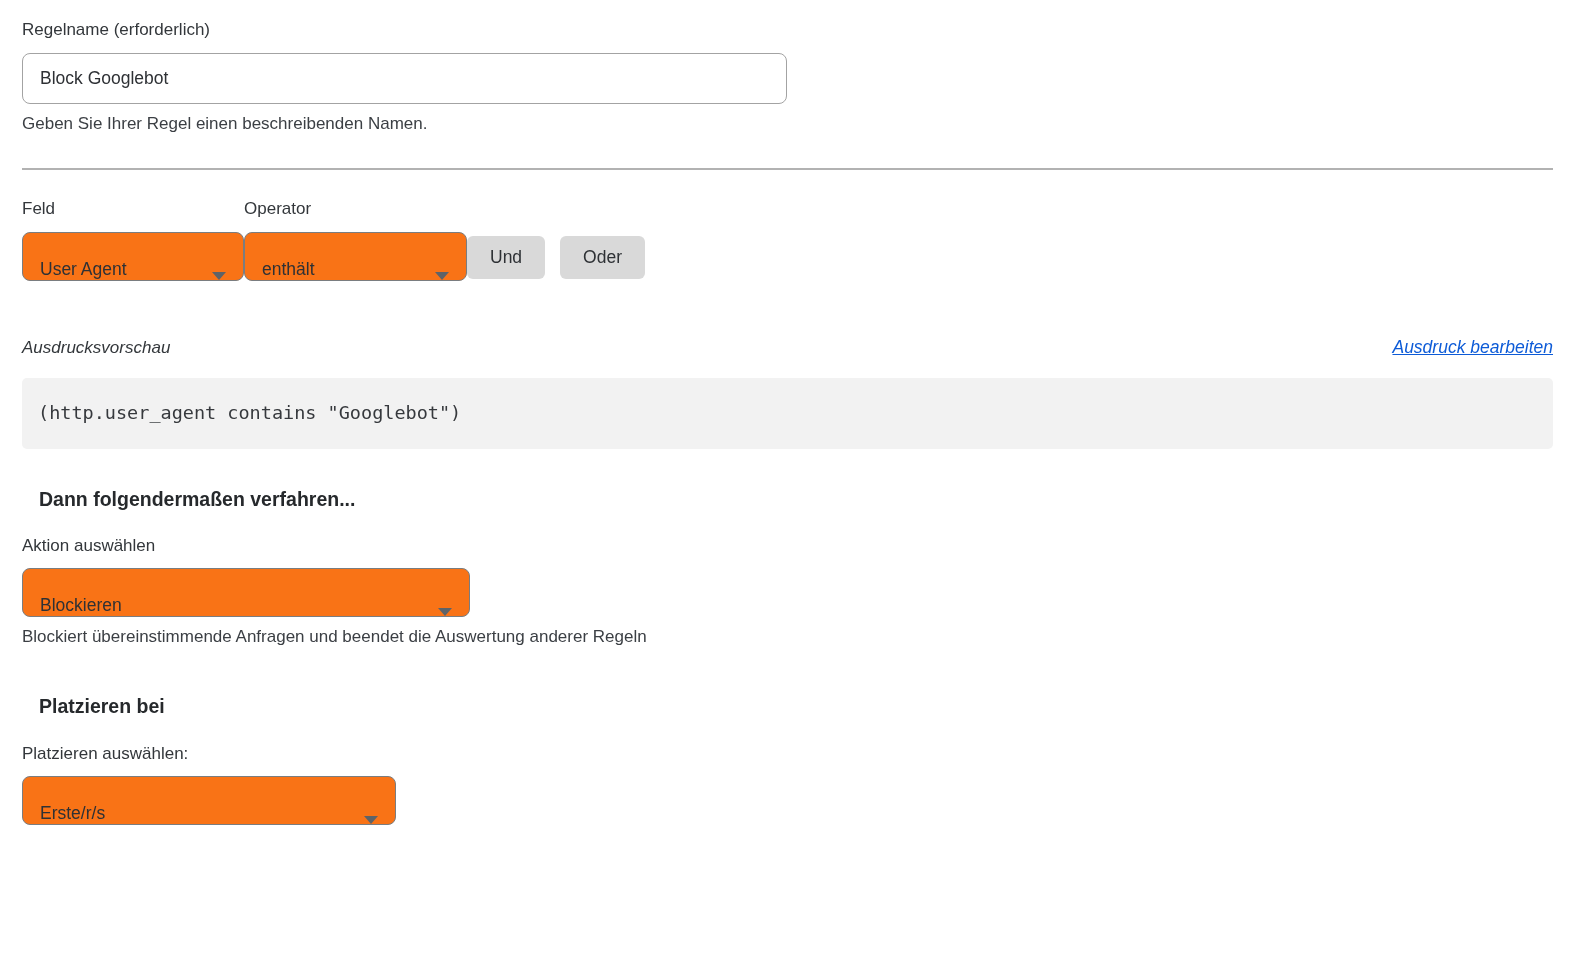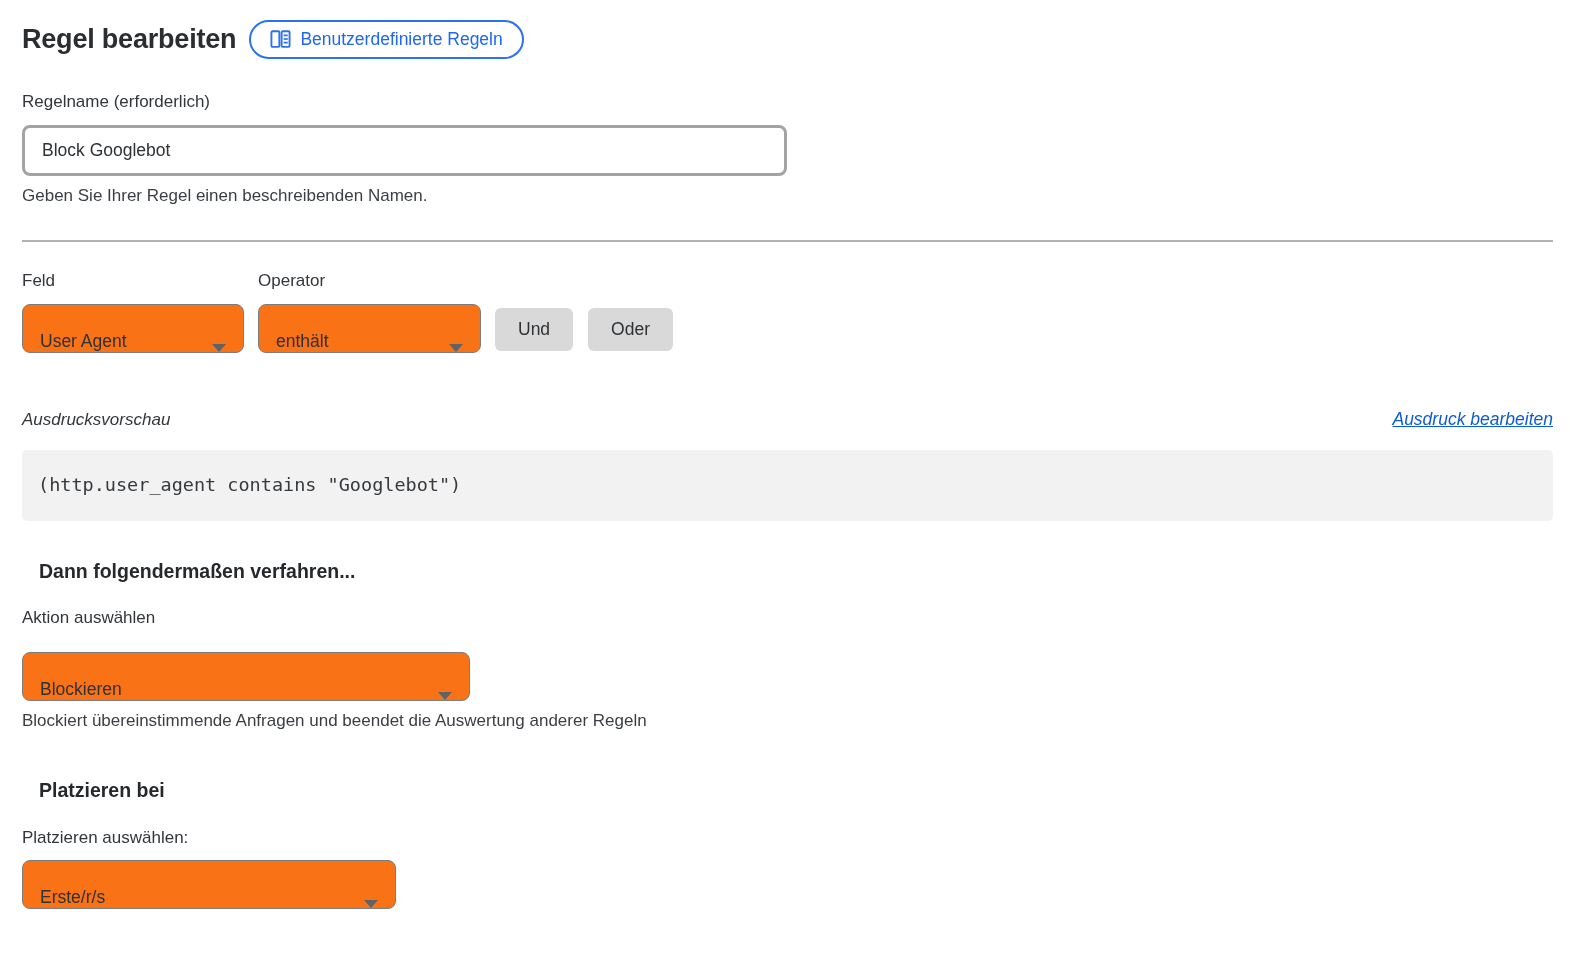--- a/index.html
+++ b/index.html
@@ -26,32 +26,32 @@
   }
   .docs-badge svg { display: block; }
 
   
   .field-label { font-size: 17px; color: #33373b; margin-bottom: 13px; }
   .helper-text { font-size: 17px; color: #3b3f44; margin-top: 10px; }
 
   
   .text-input {
     height: 51px; width: 100%;
-    border: 3px solid #a3a3a3; border-radius: 8px;
+    border: 1px solid #a3a3a3; border-radius: 8px;
     padding: 0 17px; font-size: 17.5px; color: #2e3135;
     font-family: "Liberation Sans", sans-serif; background: #fff;
     outline: none;
   }
   .rule-name-input { width: 765px; display: block; }
 
   
   .divider { border: none; border-top: 2px solid #b2b2b2; margin: 34px 0 29px 0; }
 
   
-  .condition-row { display: flex; gap: 14px; align-items: flex-start; }
+  .condition-row { display: flex; align-items: flex-start; }
   .col-field { width: 222px; flex: none; }
   .col-operator { width: 223px; flex: none; }
   .col-value { flex: 1 1 auto; }
   .col-connectors { flex: none; display: flex; gap: 15px; margin-top: 37px; }
 
   .select-box {
     height: 49px; width: 100%;
     border: 1px solid #7a7d80; border-radius: 8px;
     background: #f97316; cursor: pointer;
     display: flex; align-items: flex-end; justify-content: space-between;
@@ -79,47 +79,32 @@
     padding: 24px 16px 26px 16px;
   }
   .code-text {
     font-family: "DejaVu Sans Mono", "Liberation Mono", monospace;
     font-size: 18.5px; color: #36393d; white-space: pre;
   }
 
   
   .section-heading { font-size: 19.5px; font-weight: 700; color: #26292c; margin: 17px; }
   .action-heading { margin-top: 39px; }
-  .action-label { margin-top: 25px; margin-bottom: 24px; }
+  .action-label { margin-top: 25px; margin-bottom: 12px; }
   .action-select { width: 448px; }
   .action-help { margin-top: 10px; }
   .placement-heading { margin-top: 48px; }
   .placement-label { margin-top: 26px; margin-bottom: 12px; }
   .placement-select { width: 374px; }
 </style>
 </head>
 <body>
 
 <div class="container">
 
-  <div class="header-row">
-    <h1 class="page-title">Regel bearbeiten</h1>
-    <button class="docs-badge">
-      <span>
-        <svg width="21" height="19" viewBox="0 0 24 22" fill="none">
-          <rect x="1.5" y="1.5" width="9.2" height="18" rx="1.2" stroke="#2a72f2" stroke-width="2.2"></rect>
-          <rect x="13.3" y="1.5" width="9.2" height="18" rx="1.2" stroke="#2a72f2" stroke-width="2.2"></rect>
-          <line x1="15.6" y1="6.2" x2="20.4" y2="6.2" stroke="#2a72f2" stroke-width="2"></line>
-          <line x1="15.6" y1="10.4" x2="20.4" y2="10.4" stroke="#2a72f2" stroke-width="2"></line>
-          <line x1="15.6" y1="14.6" x2="20.4" y2="14.6" stroke="#2a72f2" stroke-width="2"></line>
-        </svg>
-      </span>
-      <span>Benutzerdefinierte Regeln</span>
-    </button>
-  </div>
 
   <div>
     <div class="field-label">Regelname (erforderlich)</div>
     <input class="text-input rule-name-input" type="text" value="Block Googlebot" style="">
     <div class="helper-text">Geben Sie Ihrer Regel einen beschreibenden Namen.</div>
   </div>
 
   <hr class="divider">
 
   <div class="condition-row">

